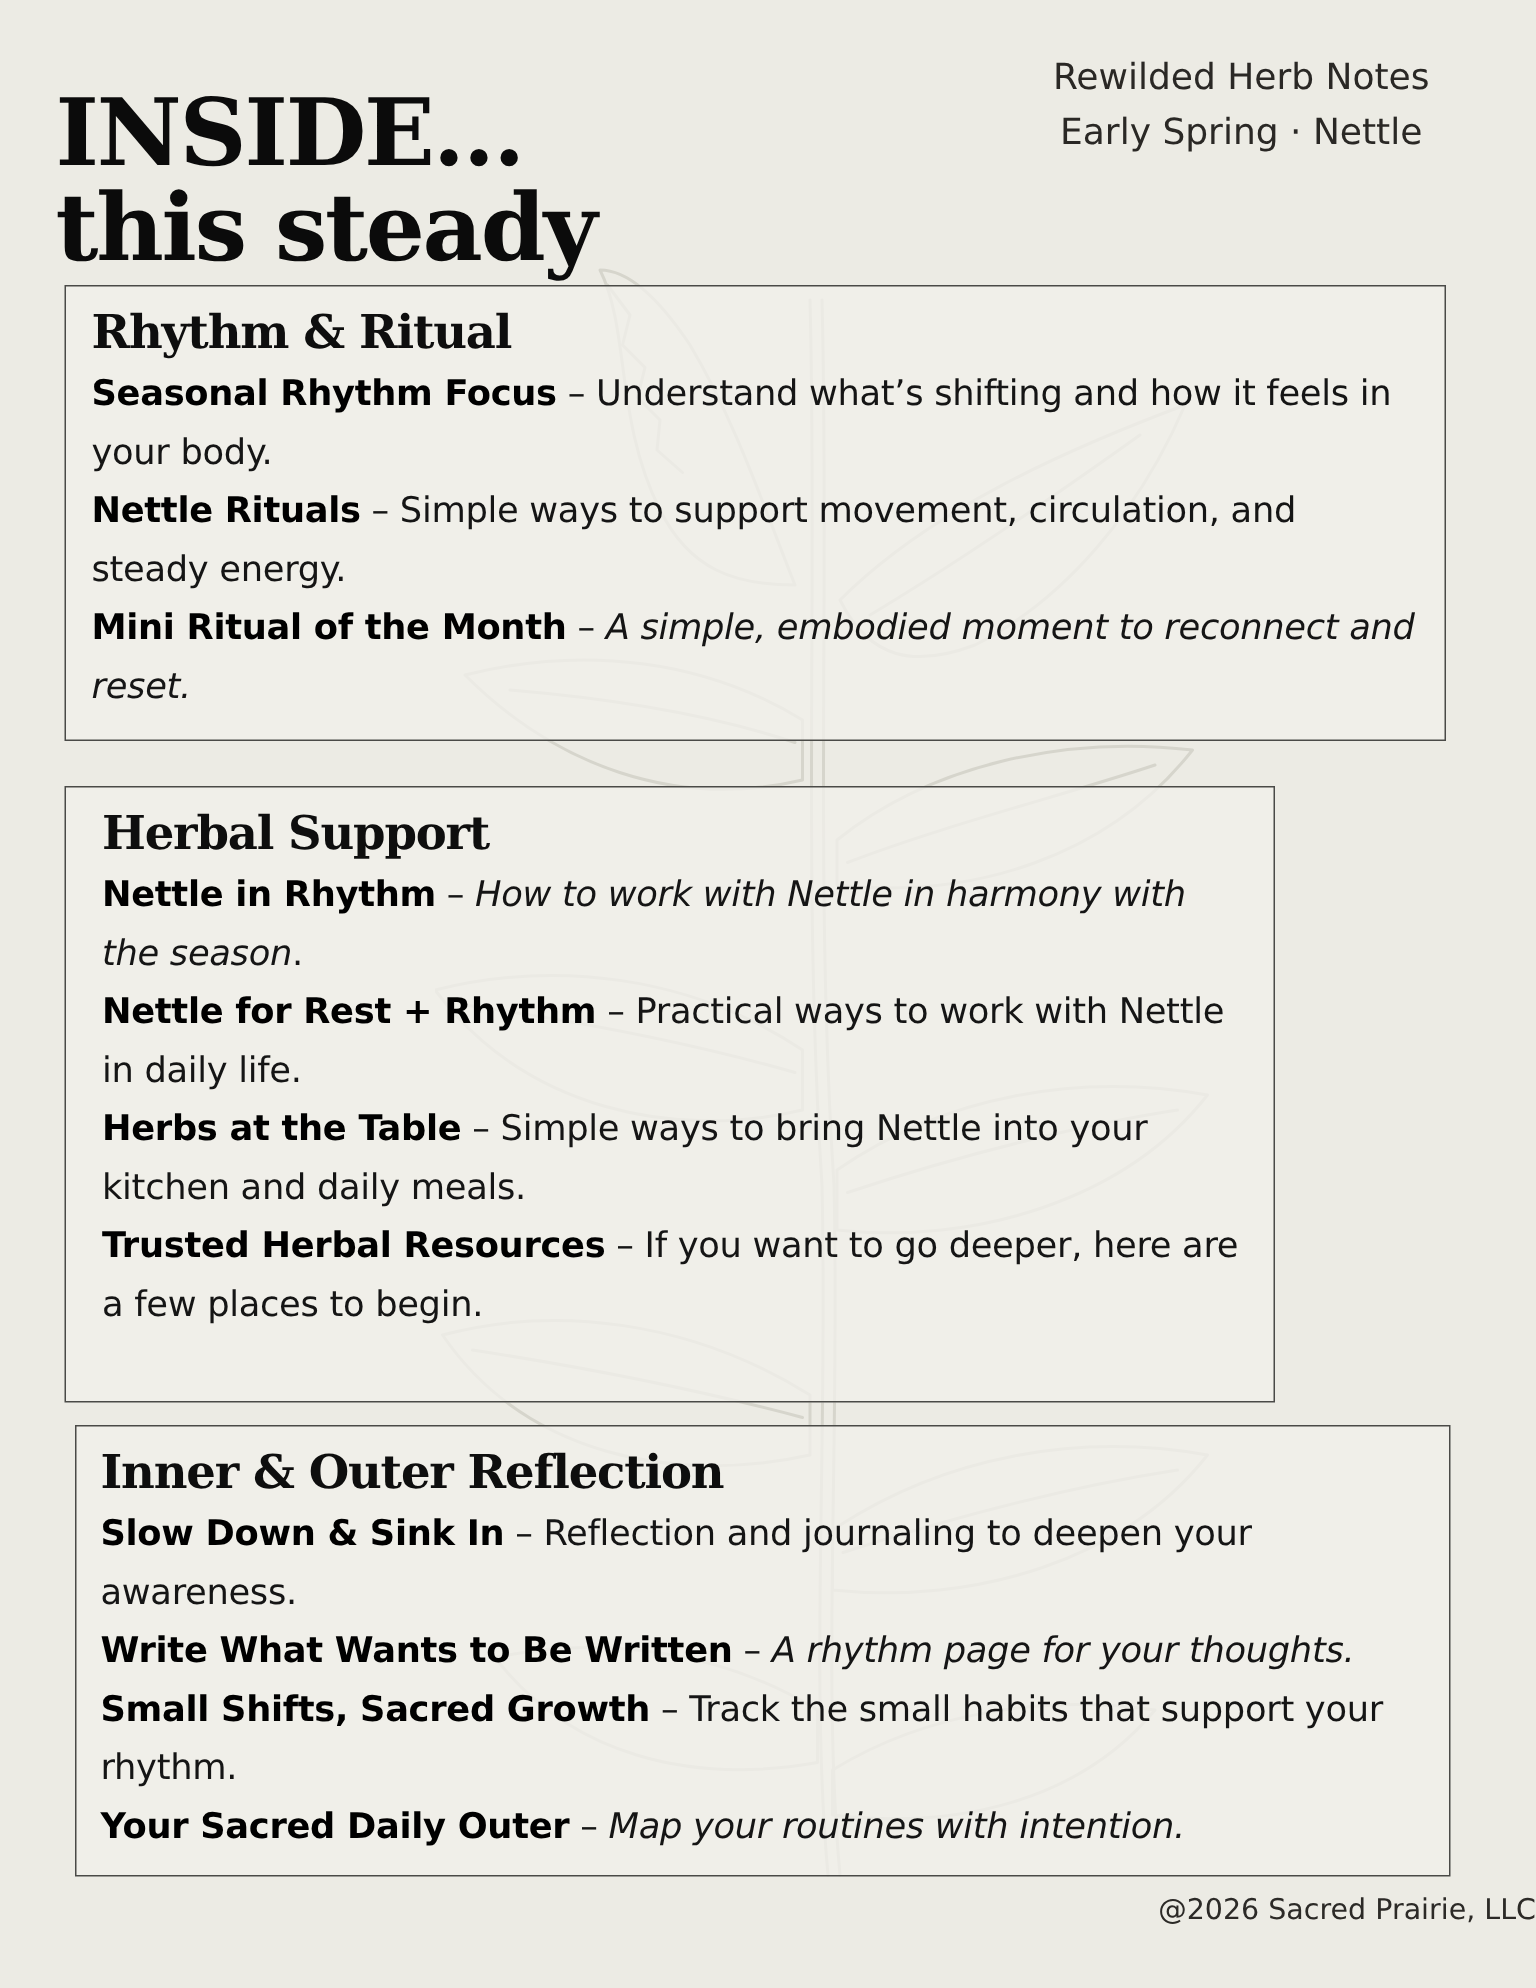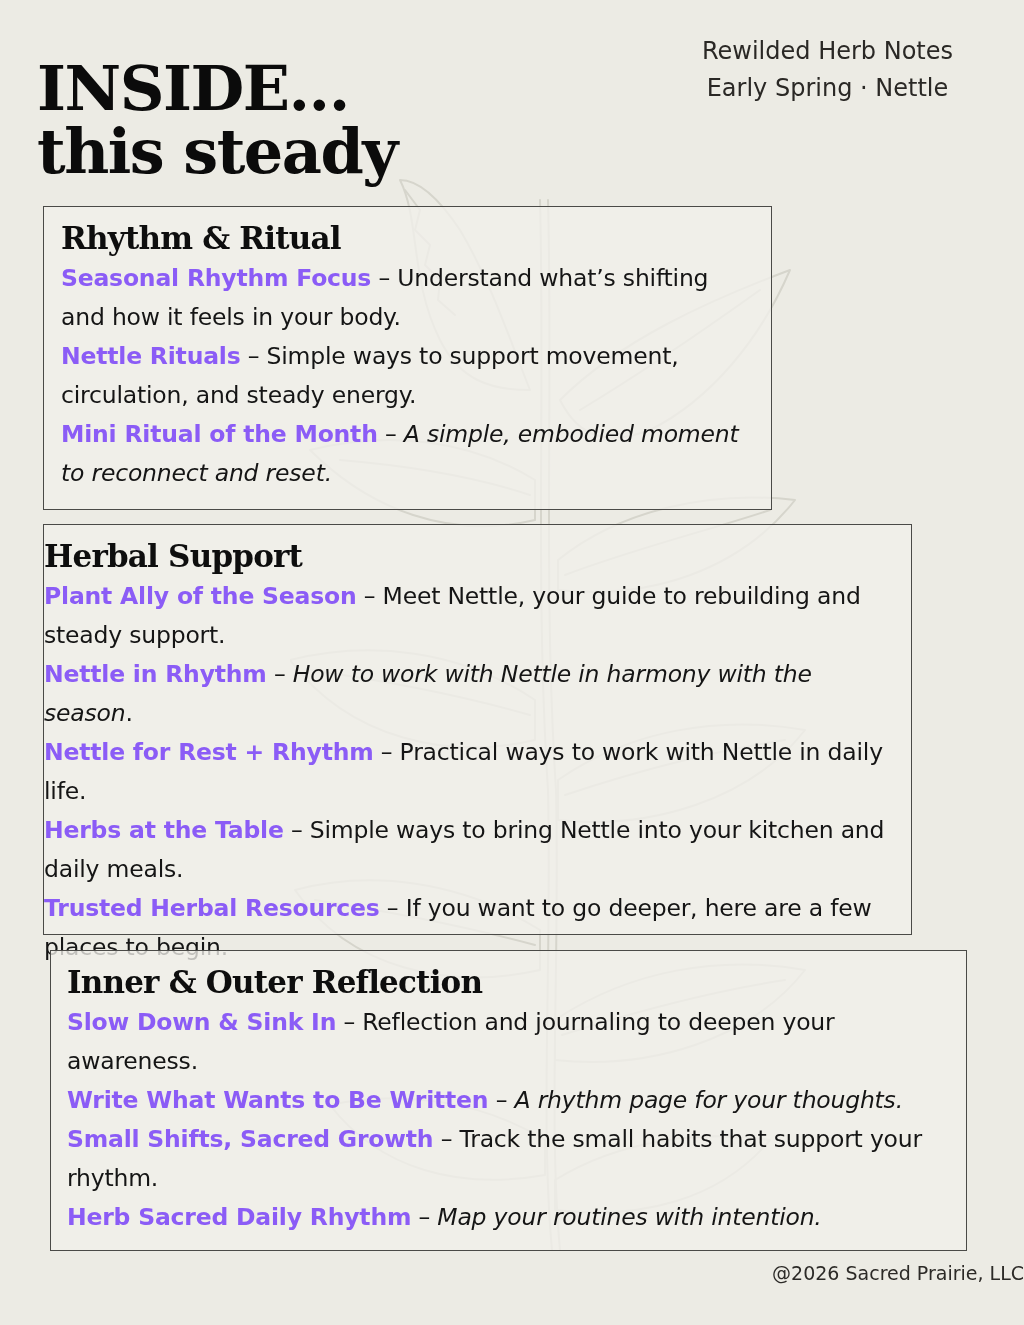--- a/index.html
+++ b/index.html
@@ -39,40 +39,40 @@
   }
   .edition-meta div { display: block; }
   .box {
     position: absolute;
     box-sizing: border-box;
     border: 1.5px solid #4a4a47;
     background: rgba(241, 240, 234, 0.78);
     z-index: 1;
     padding: 10px 16px 0 16px;
   }
-  .box.b1 { left: 43px; top: 206px; width: 729px; height: 304px; padding-left: 17px; }
-  .box.b2 { left: 43px; top: 524px; width: 869px; height: 411px; padding-left: 0; }
+  .box.b1 { left: 43px; top: 190px; width: 921px; height: 304px; padding-left: 17px; }
+  .box.b2 { left: 43px; top: 524px; width: 807px; height: 411px; padding-left: 24px; }
   .box.b3 { left: 50px; top: 950px; width: 917px; height: 301px; padding-left: 16px; }
   .box h2 {
     margin: 0;
     font-family: "DejaVu Serif", "Liberation Serif", serif;
     font-weight: bold;
     font-size: 31px;
     line-height: 42px;
     letter-spacing: -0.8px;
     color: #0e0e0e;
   }
   .entry {
     font-size: 23.5px;
     line-height: 39px;
     color: #151515;
     margin: 0;
     letter-spacing: -0.2px;
   }
-  .entry .name { font-weight: bold; color: #8b5cf6; }
+  .entry .name { font-weight: bold; color: #000000; }
   .entry .desc.italic { font-style: italic; }
   .footer {
     position: absolute; left: 0; right: 0; top: 1262px;
     text-align: right;
     font-size: 19px;
     color: #2c2a27;
     z-index: 2;
   }
 </style>
 </head>
@@ -124,23 +124,20 @@
     <span class="name">Nettle Rituals</span><span> – </span><span class="desc">Simple ways to support movement, circulation, and steady energy.</span>
   </p>
   <p class="entry">
     <span class="name">Mini Ritual of the Month</span><span> – </span><span class="desc italic">A simple, embodied moment to reconnect and reset.</span>
   </p>
 </div>
 
 <div class="box b2">
   <h2>Herbal Support</h2>
   <p class="entry">
-    <span class="name">Plant Ally of the Season</span><span> – </span><span class="desc">Meet Nettle, your guide to rebuilding and steady support.</span>
-  </p>
-  <p class="entry">
     <span class="name">Nettle in Rhythm</span><span> – </span><span class="desc italic">How to work with Nettle in harmony with the season</span><span>.</span>
   </p>
   <p class="entry">
     <span class="name">Nettle for Rest + Rhythm</span><span> – </span><span class="desc">Practical ways to work with Nettle in daily life.</span>
   </p>
   <p class="entry">
     <span class="name">Herbs at the Table</span><span> – </span><span class="desc">Simple ways to bring Nettle into your kitchen and daily meals.</span>
   </p>
   <p class="entry">
     <span class="name">Trusted Herbal Resources</span><span> – </span><span class="desc">If you want to go deeper, here are a few places to begin.</span>
@@ -152,17 +149,17 @@
   <p class="entry">
     <span class="name">Slow Down &amp; Sink In</span><span> – </span><span class="desc">Reflection and journaling to deepen your awareness.</span>
   </p>
   <p class="entry">
     <span class="name">Write What Wants to Be Written</span><span> – </span><span class="desc italic">A rhythm page for your thoughts.</span>
   </p>
   <p class="entry">
     <span class="name">Small Shifts, Sacred Growth</span><span> – </span><span class="desc">Track the small habits that support your rhythm.</span>
   </p>
   <p class="entry">
-    <span class="name">Herb Sacred Daily Rhythm</span><span> – </span><span class="desc italic">Map your routines with intention.</span>
+    <span class="name">Your Sacred Daily Outer</span><span> – </span><span class="desc italic">Map your routines with intention.</span>
   </p>
 </div>
 
 <div class="footer">@2026 Sacred Prairie, LLC</div>
 
 </body></html>

